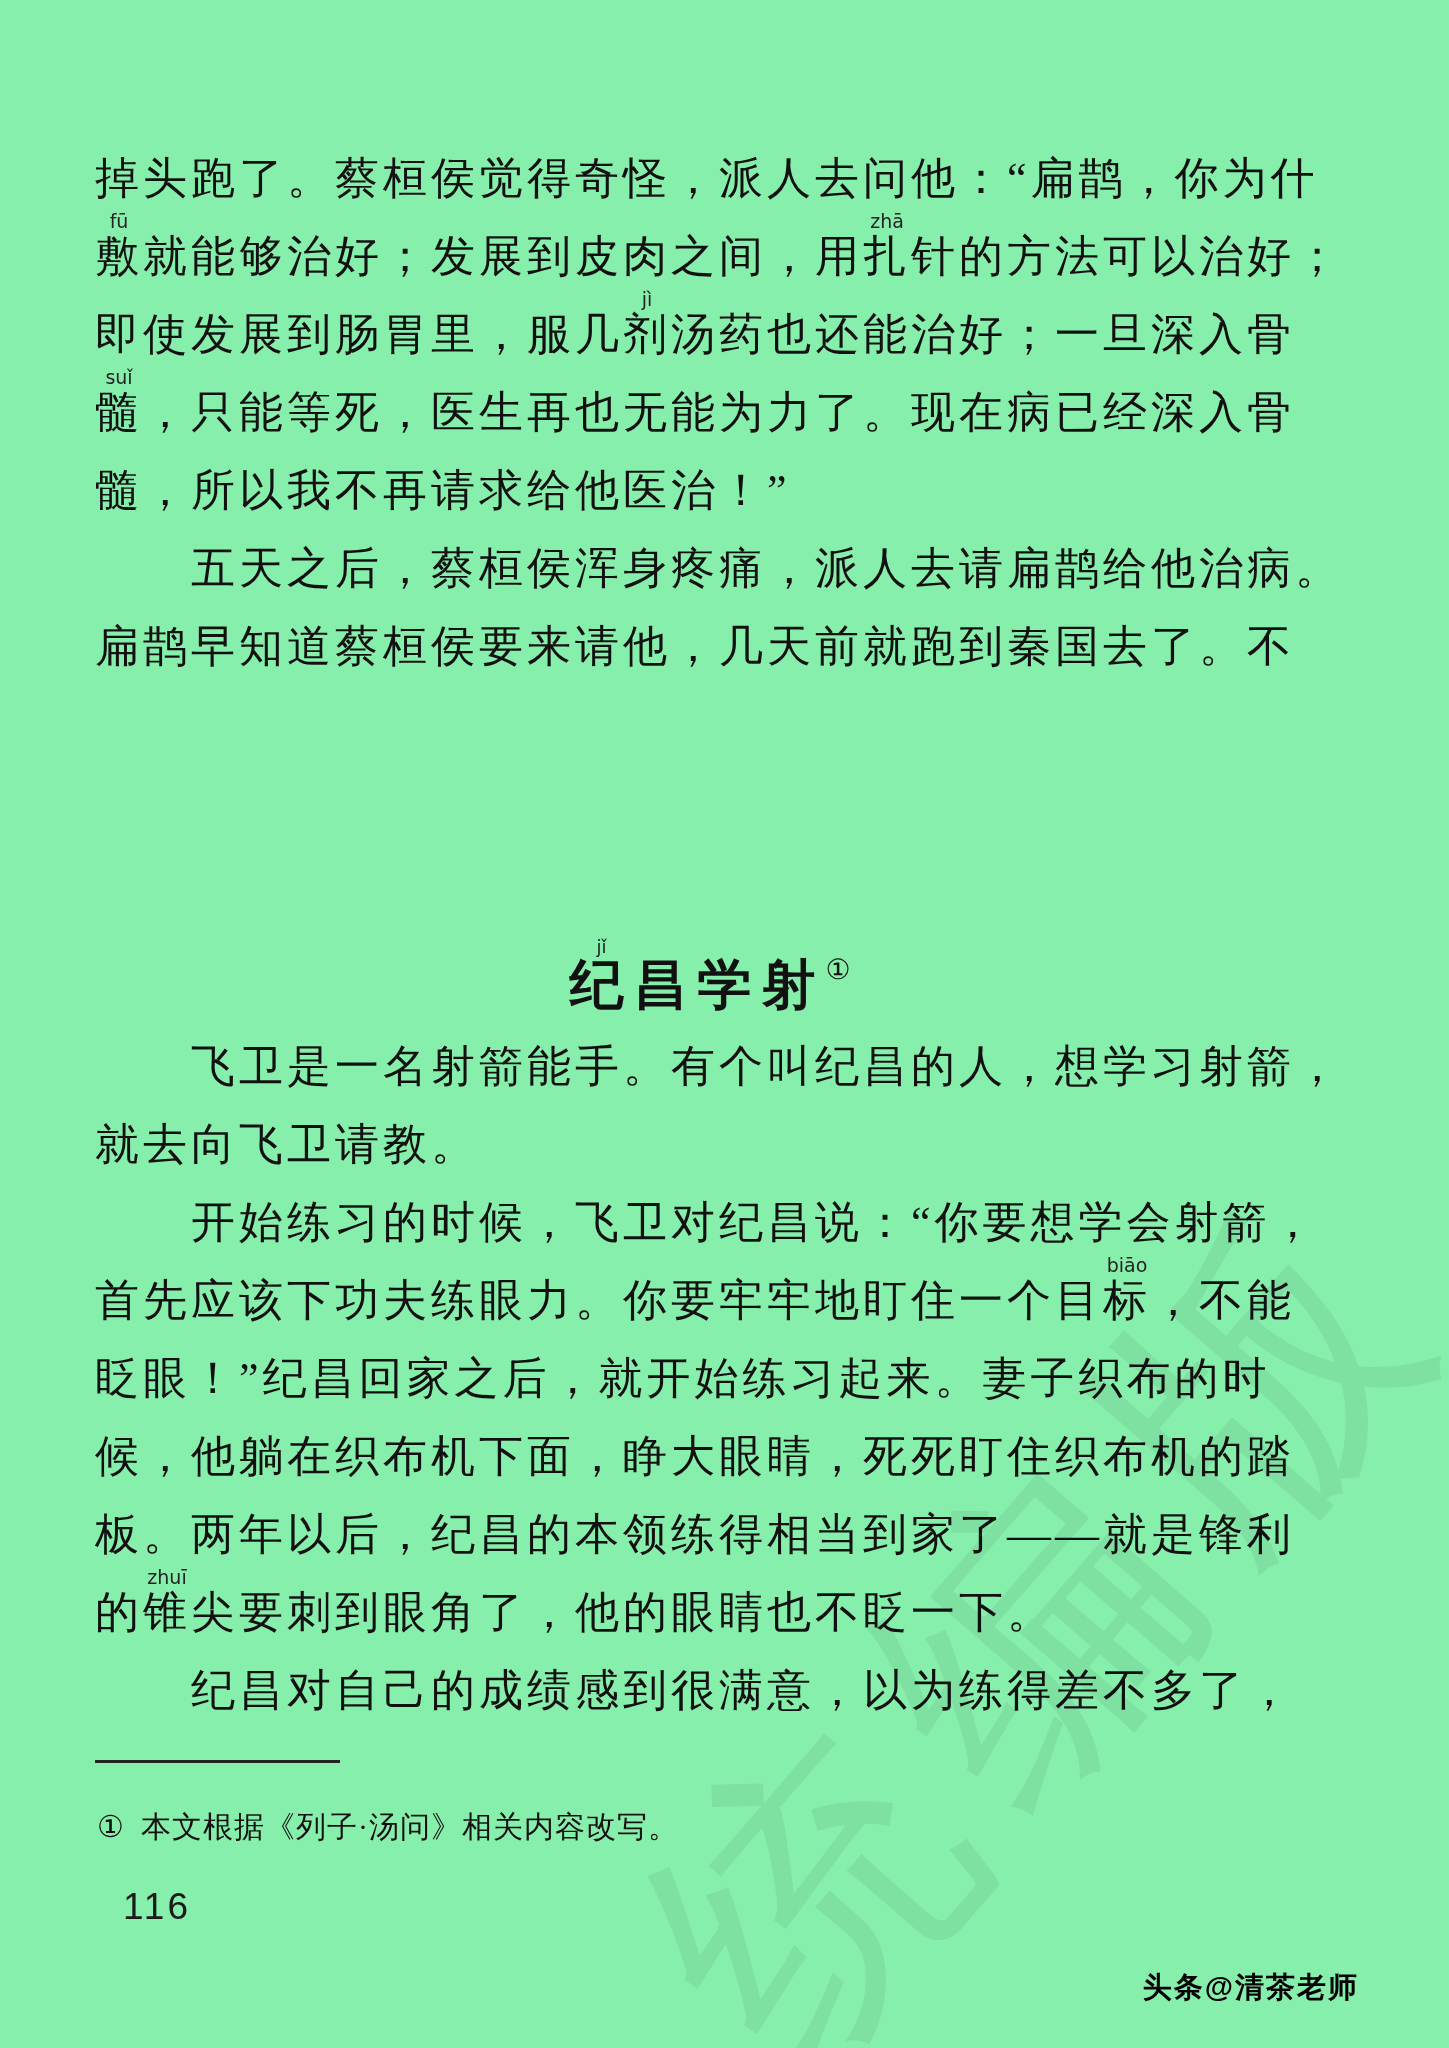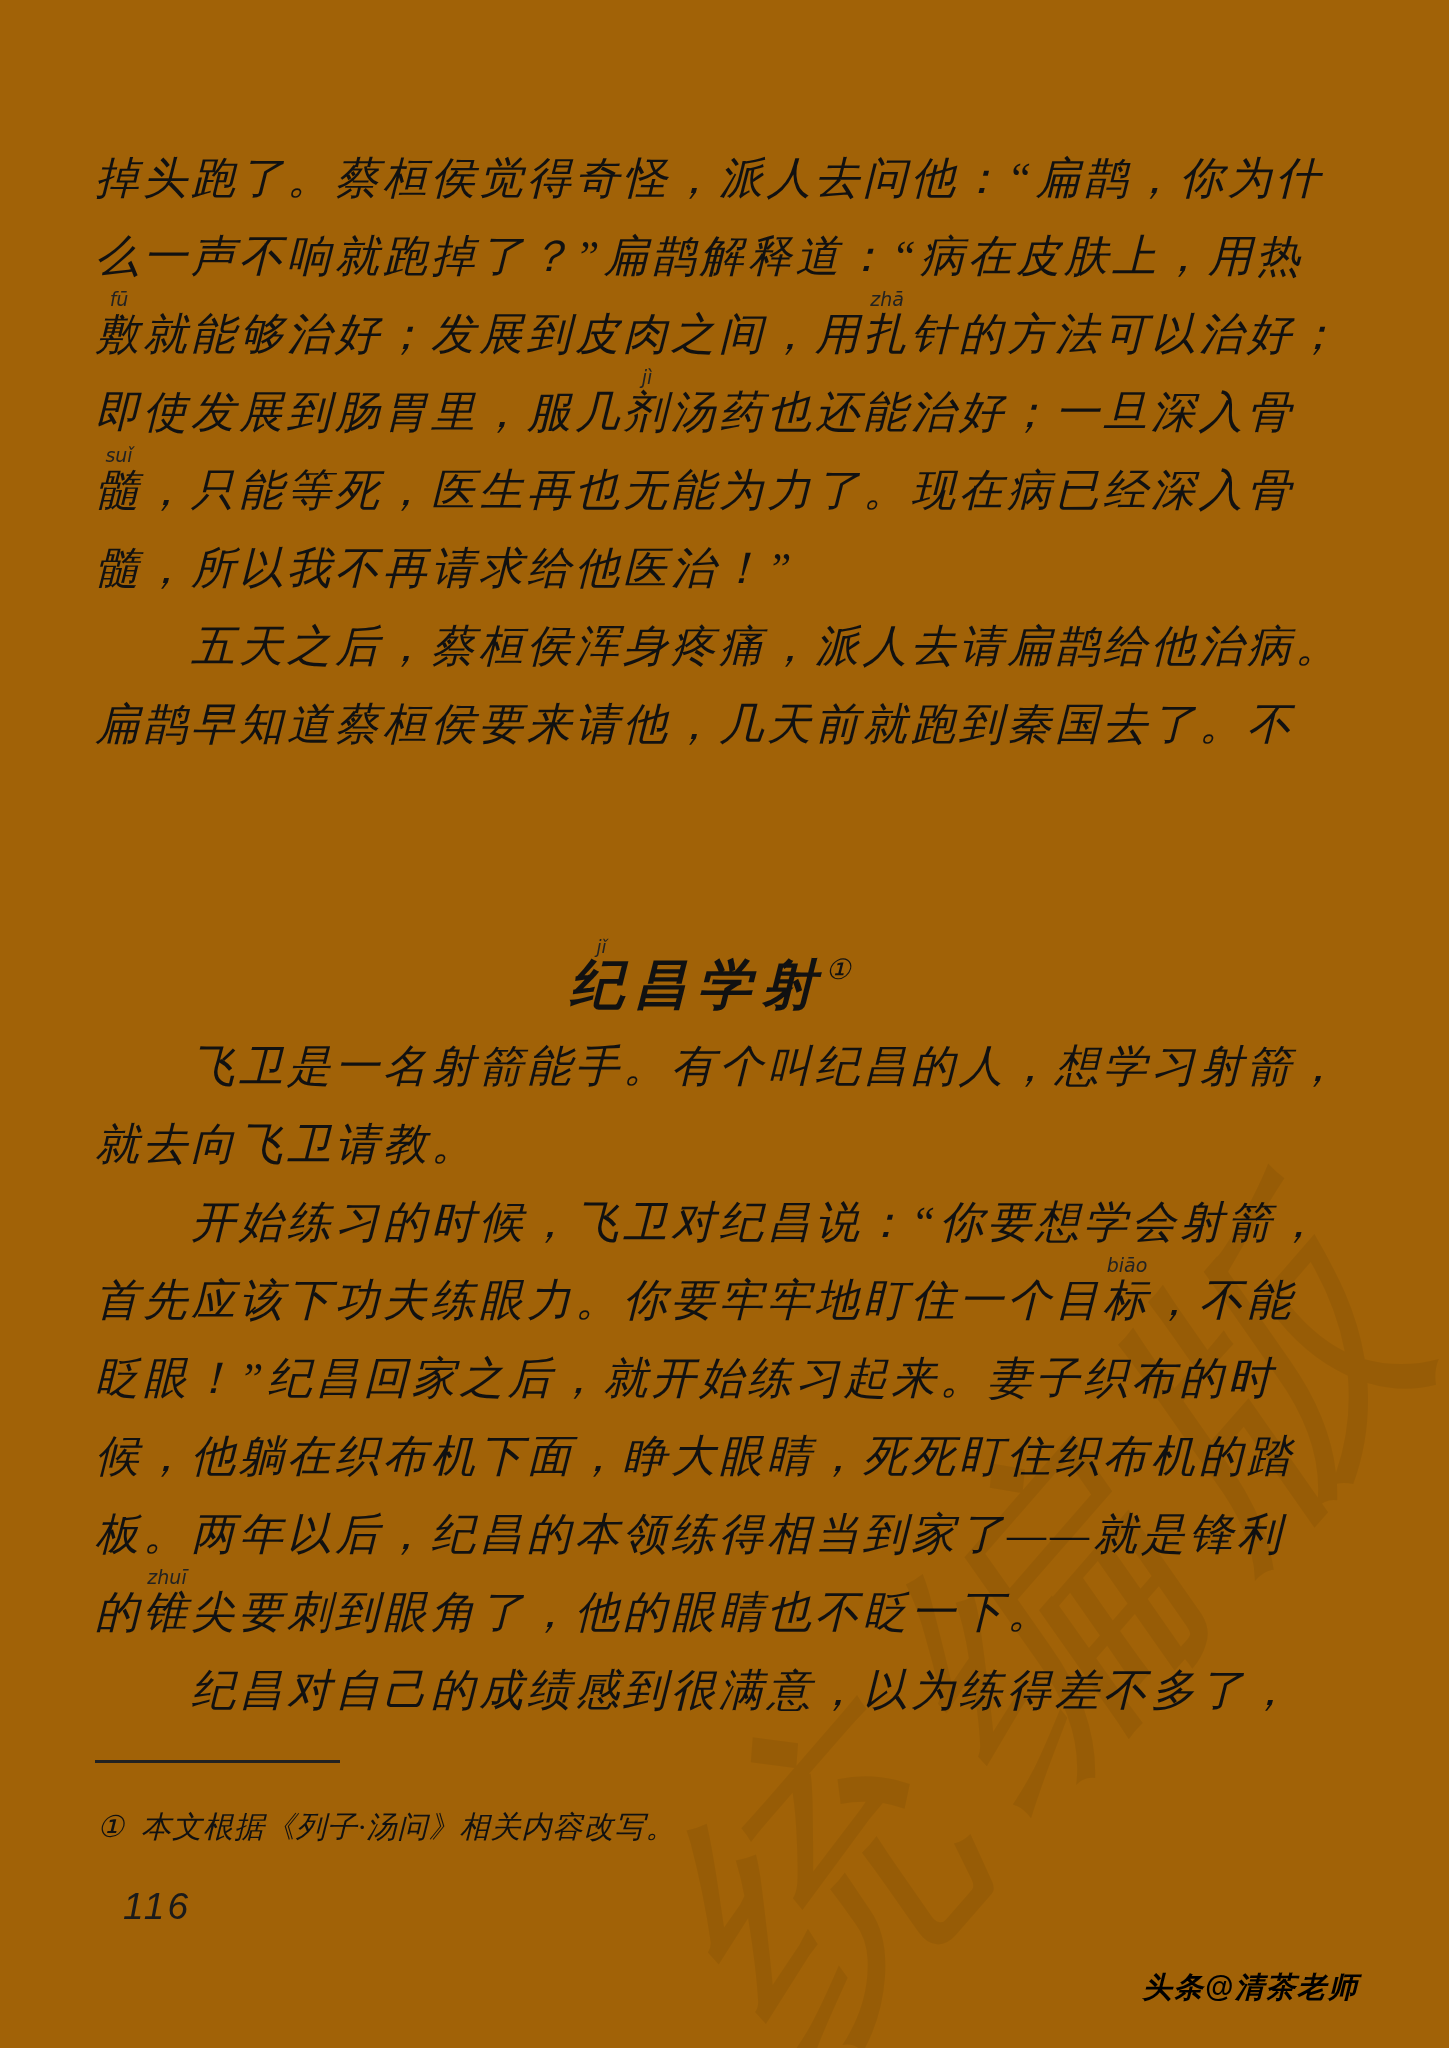--- a/index.html
+++ b/index.html
@@ -1,24 +1,23 @@
 <!DOCTYPE html>
 <html><head>
 <meta charset="utf-8">
 <style>
   html, body { margin: 0; padding: 0; background: #ffffff; }
   .page {
     position: relative;
     width: 1449px;
     height: 2048px;
-    background: #a16207;
+    background: #86efac;
     overflow: hidden;
     font-family: "Liberation Serif", serif;
     color: #111111;
-    font-style: italic;
   }
   .text-col {
     position: absolute;
     left: 95px;
     width: 1290px;
   }
   .story1 { top: 140px; }
   .story2 { top: 1028px; }
   .body-line {
     height: 78px;
@@ -119,21 +118,20 @@
     pointer-events: none;
   }
 </style>
 </head>
 <body>
 
 <div class="page">
 
   <div class="text-col story1">
       <div class="body-line"><span>掉头跑了。蔡桓侯觉得奇怪，派人去问他：“扁鹊，你为什</span></div>
-      <div class="body-line"><span>么一声不响就跑掉了？”扁鹊解释道：“病在皮肤上，用热</span></div>
       <div class="body-line"><span class="anno"><span class="py">fū</span>敷</span><span>就能够治好；发展到皮肉之间，用</span><span class="anno"><span class="py">zhā</span>扎</span><span>针的方法可以治好；</span></div>
       <div class="body-line"><span>即使发展到肠胃里，服几</span><span class="anno"><span class="py">jì</span>剂</span><span>汤药也还能治好；一旦深入骨</span></div>
       <div class="body-line"><span class="anno"><span class="py">suǐ</span>髓</span><span>，只能等死，医生再也无能为力了。现在病已经深入骨</span></div>
       <div class="body-line"><span>髓，所以我不再请求给他医治！”</span></div>
       <div class="body-line indent"><span>五天之后，蔡桓侯浑身疼痛，派人去请扁鹊给他治病。</span></div>
       <div class="body-line"><span>扁鹊早知道蔡桓侯要来请他，几天前就跑到秦国去了。不</span></div>
     </div>
 
   <div class="title-line">
     <span class="title-text"><span class="anno"><span class="py">jǐ</span>纪</span><span>昌学射</span></span><sup class="title-ref">①</sup>

